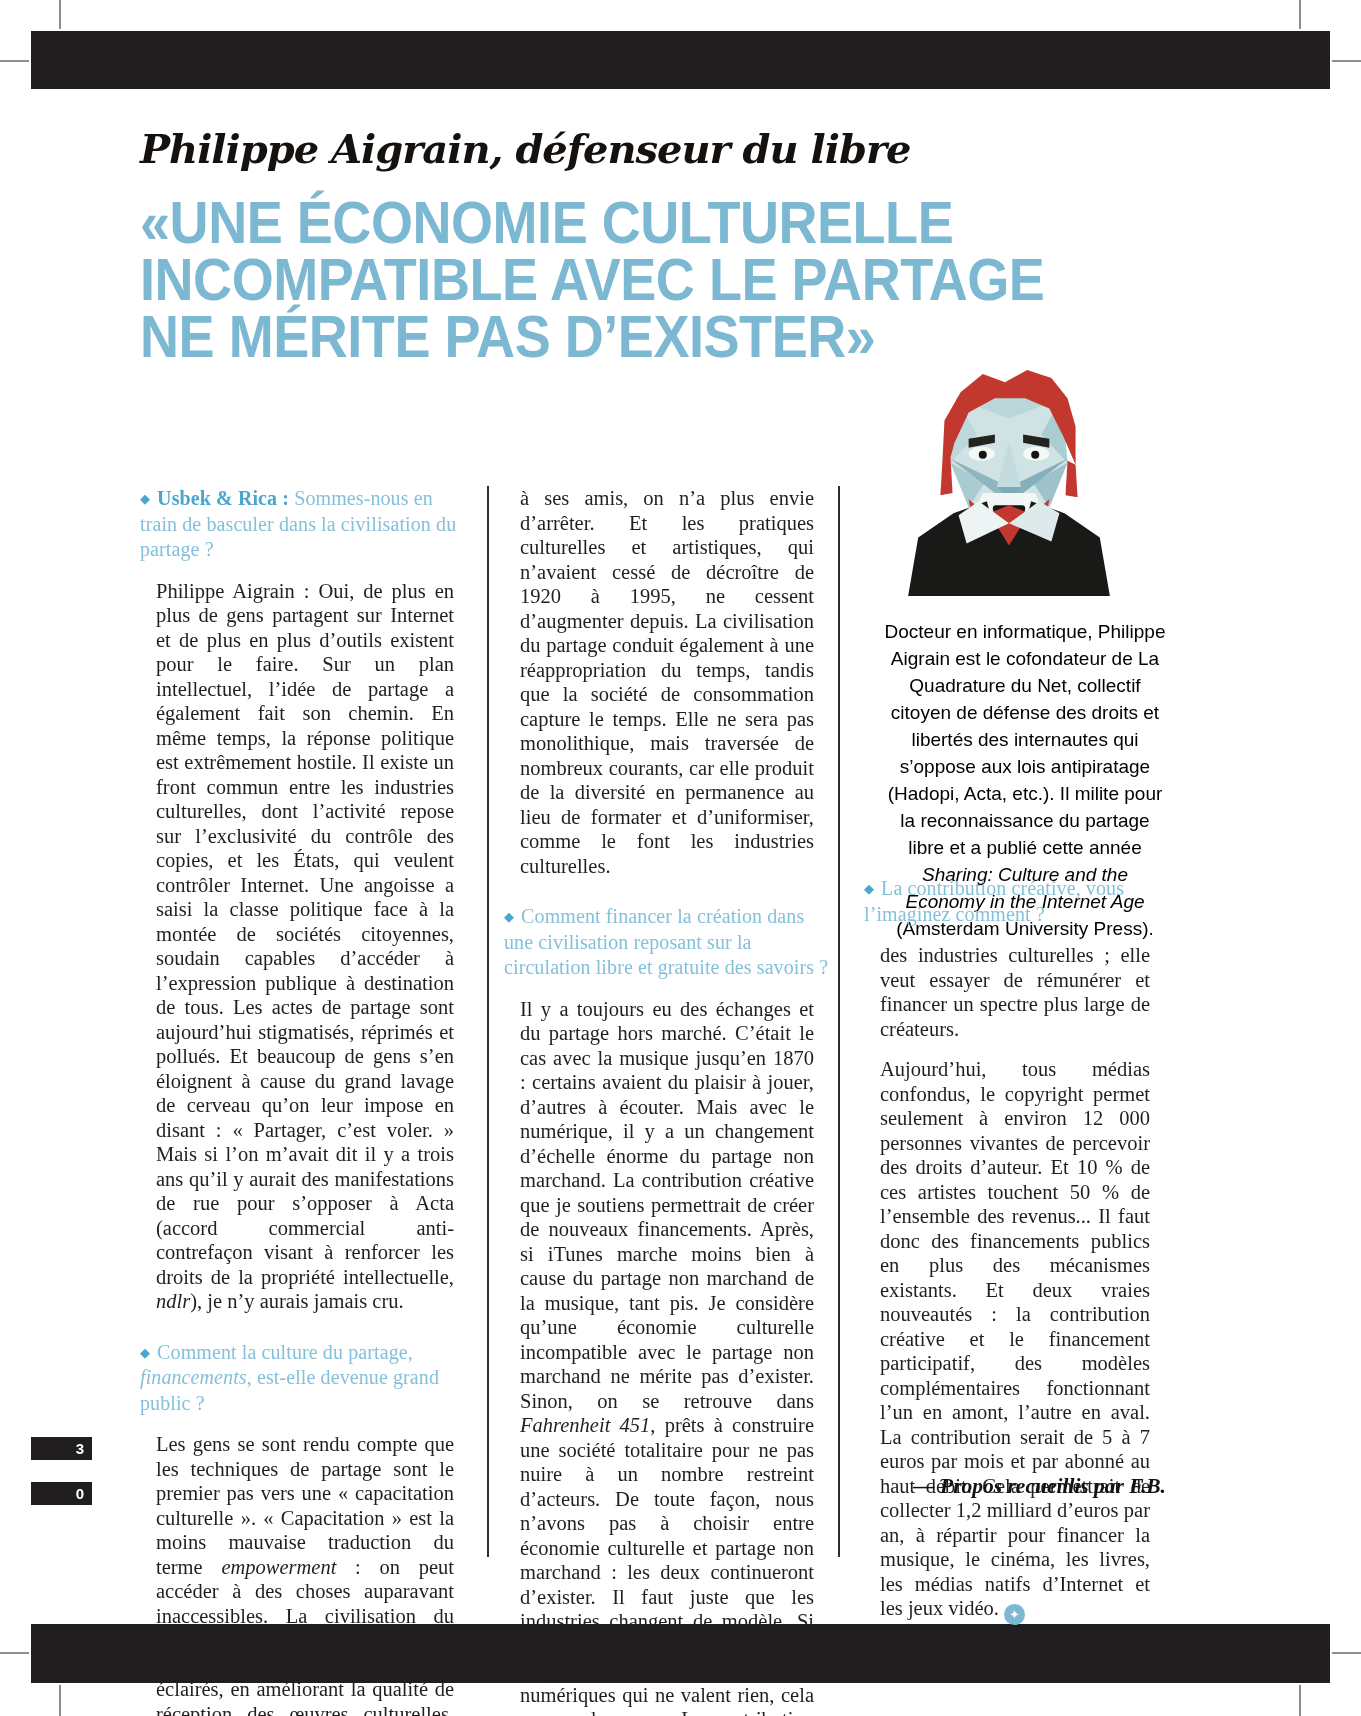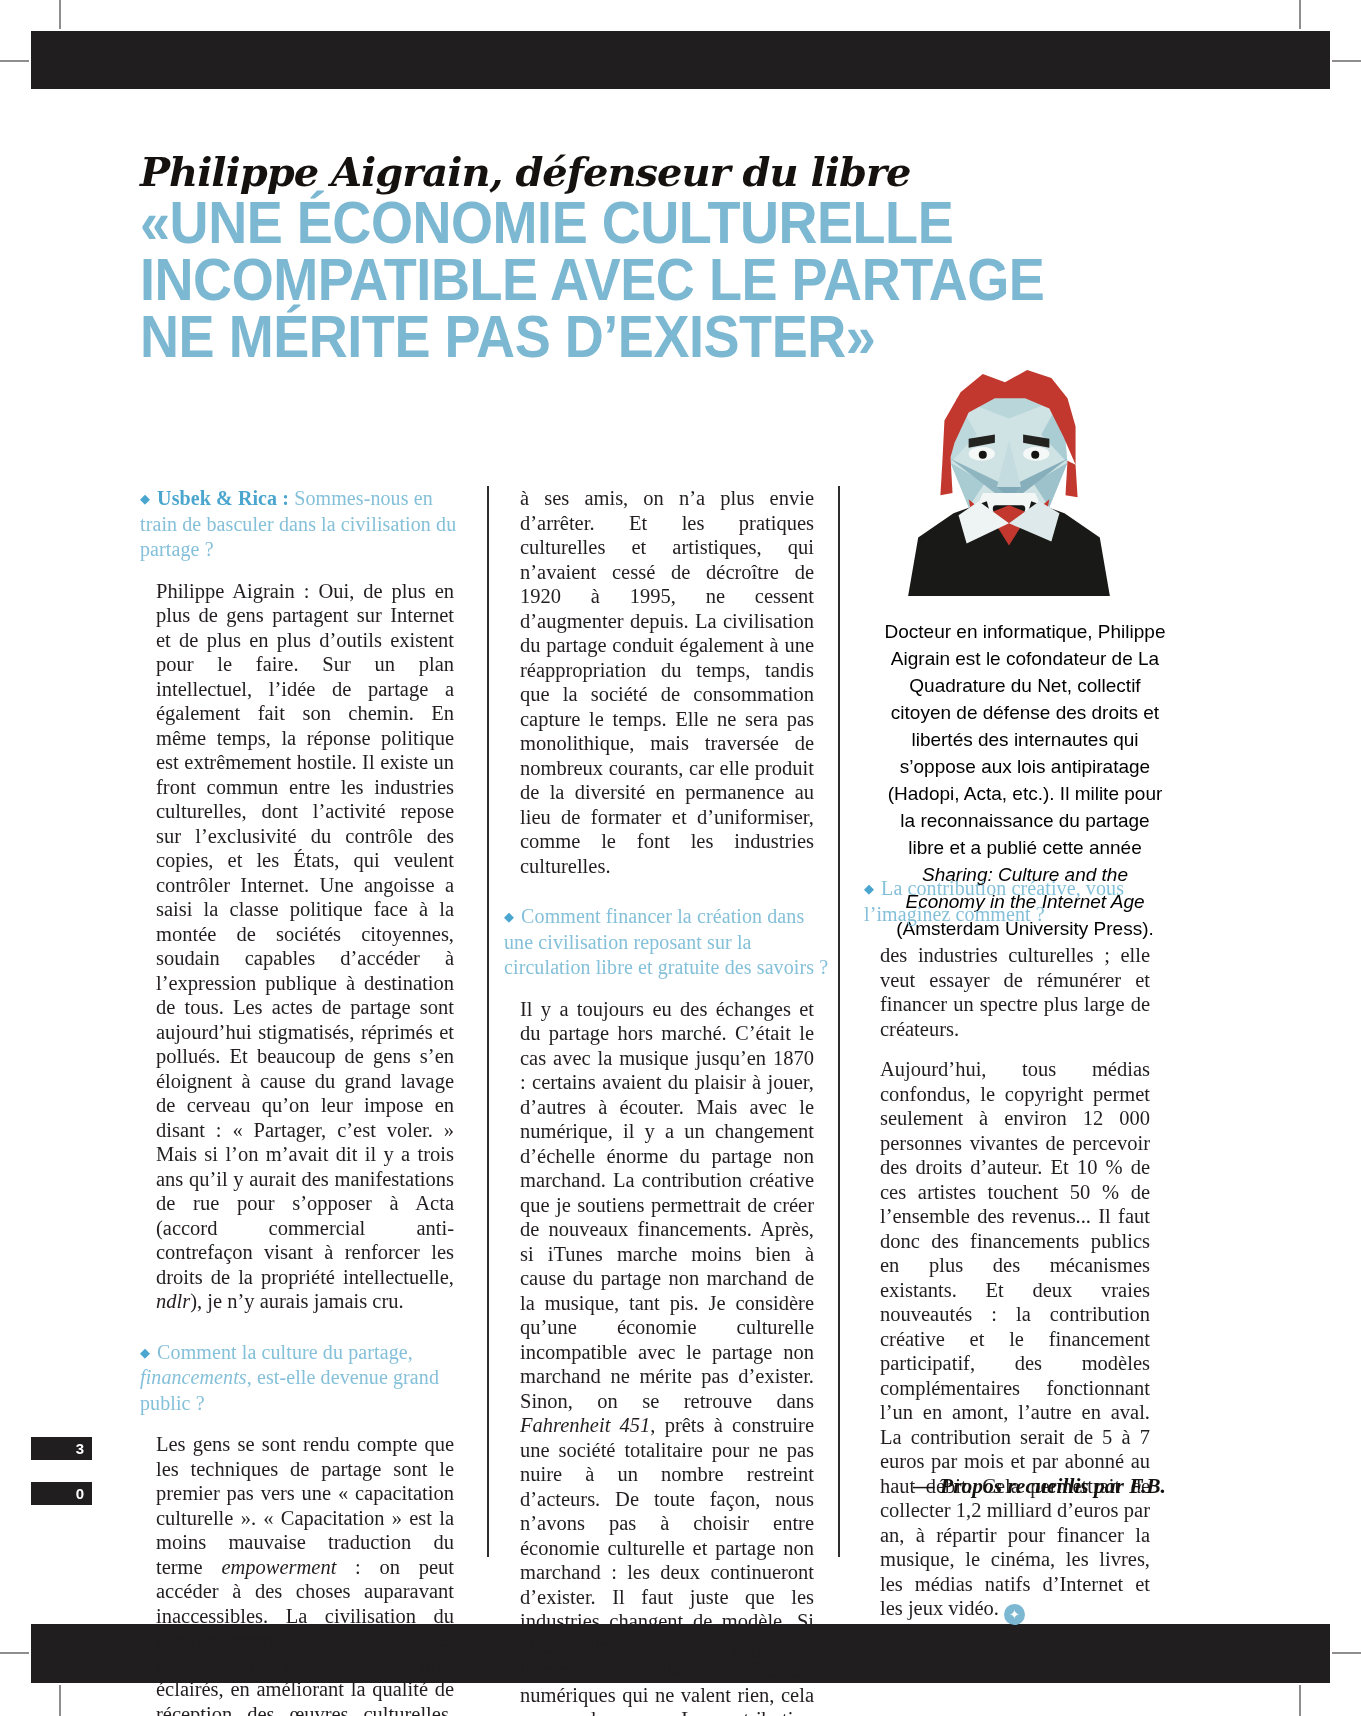--- a/index.html
+++ b/index.html
@@ -1,20 +1,20 @@
 <!DOCTYPE html>
 <html lang="fr" style="--accent_blue: #7cb8d2; --question_blue: #84c0d9; --lead_blue: #4aa6ce; --ink: #221e1f; --bar_black: #201e1e; --illustration_red: #c2382e;"><head>
 <meta charset="utf-8">
 <style>
   html,body{margin:0;padding:0;background:#ffffff;}
   .page{position:relative;width:1361px;height:1716px;background:#fff;overflow:hidden;
         font-family:"Liberation Serif",serif;color:var(--ink);}
   .bar{position:absolute;background:var(--bar_black);}
   .crop{position:absolute;background:#8f8d8d;}
-  .script-title{position:absolute;left:140px;top:148px;
+  .script-title{position:absolute;left:140px;top:125px;
         font-family:"DejaVu Serif",serif;font-style:italic;font-weight:700;
         font-size:40px;letter-spacing:-1px;color:#14110f;white-space:nowrap;}
   .headline{position:absolute;left:140px;top:194px;color:var(--accent_blue);
         font-family:"Liberation Sans",sans-serif;font-weight:700;font-size:60px;
         line-height:57px;letter-spacing:-.5px;transform:scaleX(.9);transform-origin:0 0;}
   .headline span{display:block;white-space:nowrap;}
   .rule{position:absolute;top:486px;width:2px;height:1071px;background:#2f2c2c;}
   .rule.r1{left:487px;} .rule.r2{left:838px;}
   .col{position:absolute;text-align:justify;font-size:20.5px;line-height:24.5px;
         color:var(--ink);hyphens:none;}

